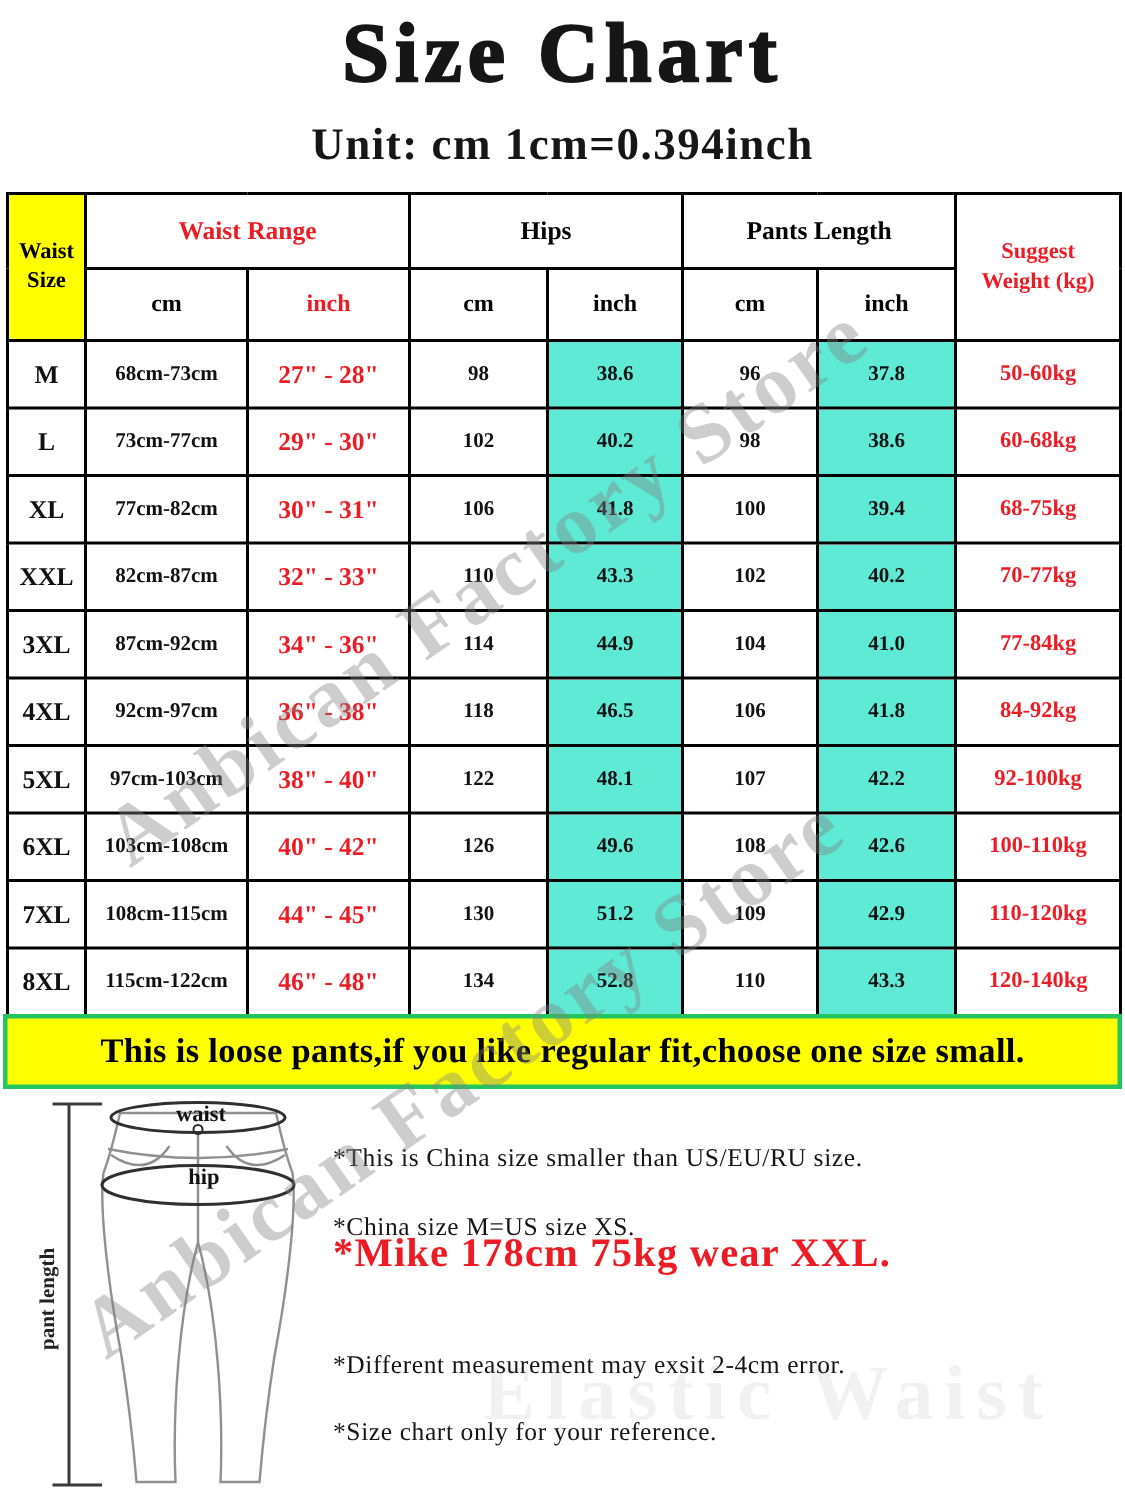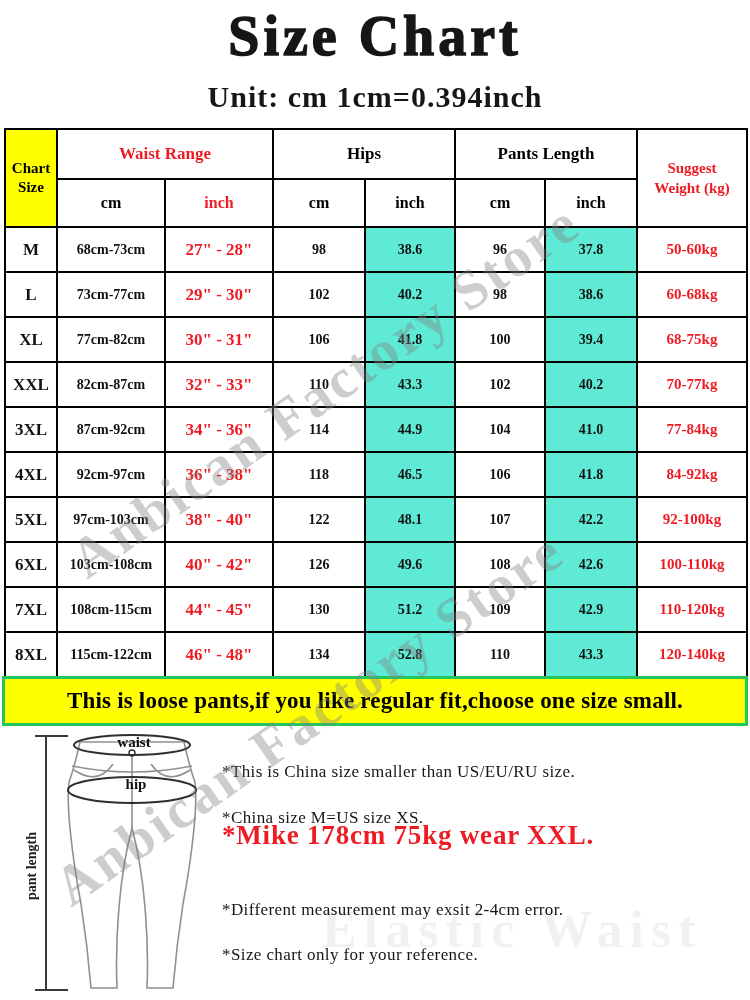--- a/index.html
+++ b/index.html
@@ -83,21 +83,21 @@
         <col style="width:108px">
         <col style="width:108px">
       <col style="width:92px">
         <col style="width:90px">
         <col style="width:90px">
       <col style="width:92px">
         <col style="width:110px">
     </colgroup>
     <thead>
       <tr class="group-row">
-        <th rowspan="2" class="corner">Chart Size</th>
+        <th rowspan="2" class="corner">Waist Size</th>
         <th colspan="2" class="group red">Waist Range</th>
         <th colspan="2" class="group">Hips</th>
         <th colspan="2" class="group">Pants Length</th>
         <th rowspan="2" class="weight-h">Suggest Weight (kg)</th>
       </tr>
       <tr class="sub-row">
         <th class="sub">cm</th>
         <th class="sub red">inch</th>
         <th class="sub">cm</th>
         <th class="sub">inch</th>

